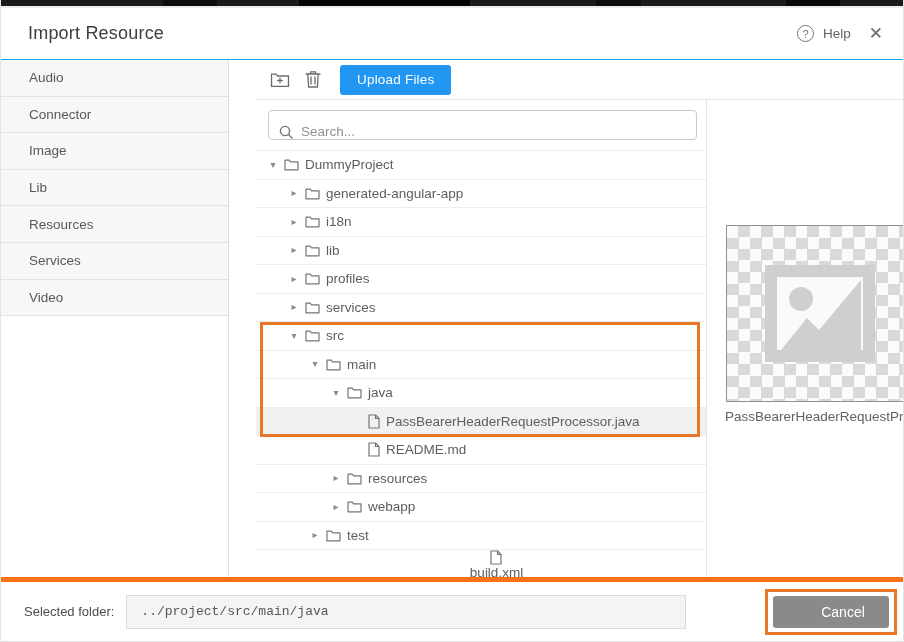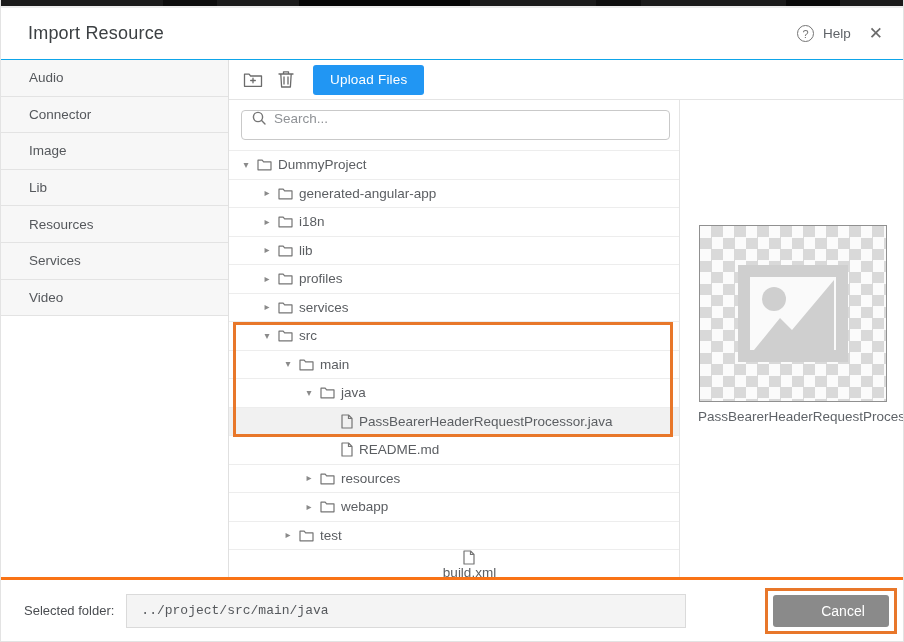--- a/index.html
+++ b/index.html
@@ -16,21 +16,21 @@
   .header { height:52px; flex:none; display:flex; align-items:center;
     padding:0 20px 0 27px; border-bottom:1px solid #0ea5e9; background:#fff; }
   .title { font-size:18px; color:#3c4043; letter-spacing:.2px; }
   .header-right { margin-left:auto; display:flex; align-items:center; }
   .help-icon { width:17px; height:17px; border:1.5px solid #757575; border-radius:50%;
     display:flex; align-items:center; justify-content:center; font-size:11px; color:#757575; }
   .help-label { font-size:13.5px; color:#5f6368; margin:0 18px 0 9px; }
   .close-x { font-size:17px; color:#6b6b6b; line-height:1; cursor:default; }
 
   
-  .main { flex:1; display:flex; min-height:0; }
+  .main { flex:1; display:flex; min-height:0;gap:27px; }
   .sidebar { width:228px; flex:none; border-right:1px solid #e0e0e0; background:#fff; }
   .side-item { height:36.6px; background:#f7f7f7; border-bottom:1px solid #e3e3e3;
     display:flex; align-items:center; padding-left:28px; position:relative;
     font-size:13.5px; color:#55585c; }
   .side-item.selected { background:#fff; }
   .side-item.selected::before { content:""; position:absolute; left:0; top:0; bottom:0;
     width:4px; background:var(--accent,#2196F3); }
 
   .right-region { flex:1; display:flex; flex-direction:column; min-width:0; }
   .toolbar { height:40px; flex:none; display:flex; align-items:center;
@@ -38,21 +38,21 @@
   .tool-icon { width:22px; height:22px; display:flex; align-items:center;
     justify-content:center; margin-right:11px; }
   .btn-upload { margin-left:5px; height:30px; padding:0 17px; background:var(--accent,#2196F3);
     color:#fff; font-size:13.5px; border:none; border-radius:3px;
     font-family:inherit; letter-spacing:.2px; }
 
   .content-row { flex:1; display:flex; min-height:0; }
   .tree-col { width:451px; flex:none; border-right:1px solid #e4e4e4;
     display:flex; flex-direction:column; }
   .search-wrap { margin:10px 9px 10px 12px; height:30px; border:1px solid #c9c9c9;
-    border-radius:4px; display:flex; align-items:flex-start; padding:0 10px; background:#fff; }
+    border-radius:4px; display:flex; align-items:flex-end; padding:0 10px; background:#fff; }
   .search-wrap svg { flex:none; margin-right:8px; }
   .search-input { border:none; outline:none; flex:1; font-size:13.5px;
     font-family:inherit; color:#555; background:transparent; }
   .search-input::placeholder { color:#8f9296; }
 
   .tree { position:relative; flex:1; border-top:1px solid #ededed; overflow:hidden; }
   .tree-row { height:28.53px; display:flex; align-items:center;
     border-bottom:1px solid #ededed; font-size:13.5px; color:#5b5e62; background:#fff; }
   .tree-row.selected { background:#f1f1f1; }
   .toggle { width:14px; flex:none; text-align:center; font-size:10px; color:#8a8a8a;
@@ -64,21 +64,21 @@
   .preview-col { flex:1; min-width:0; background:#fff; }
   .thumb { margin:125px 0 0 19px; width:188px; height:177px; border:1px solid #909090;
     background:
       conic-gradient(#d9d9d9 90deg,#fbfbfb 90deg 180deg,#d9d9d9 180deg 270deg,#fbfbfb 270deg);
     background-size:23px 23px;
     display:flex; align-items:center; justify-content:center; }
   .thumb-caption { margin:7px 0 0 18px; font-size:13.5px; color:#5f6368;
     white-space:nowrap; overflow:hidden; }
 
   
-  .footer { height:64px; flex:none; border-top:3px solid #f97316; display:flex;
+  .footer { height:64px; flex:none; border-top:5px solid #f97316; display:flex;
     align-items:center; padding-left:23px; background:#fff; }
   .footer-label { font-size:13px; color:#4a4d51; flex:none; }
   .folder-field { margin-left:12px; width:560px; height:34px; background:#f4f4f4;
     border:1px solid #dadada; font-size:13px; color:#55585c; padding:0 14px;
     font-family:Liberation Mono, monospace; outline:none; }
   .cancel-annotation { margin-left:auto; margin-right:6px; border:3px solid var(--annotation,#E8772A);
     padding:4px 5px; background:#fff; }
   .btn-cancel { width:116px; height:32px; background:var(--cancel,#8A8A8A); color:#fff;
     border:none; border-radius:3px; font-size:14px; font-family:inherit;padding-left:24px; }
 </style>

